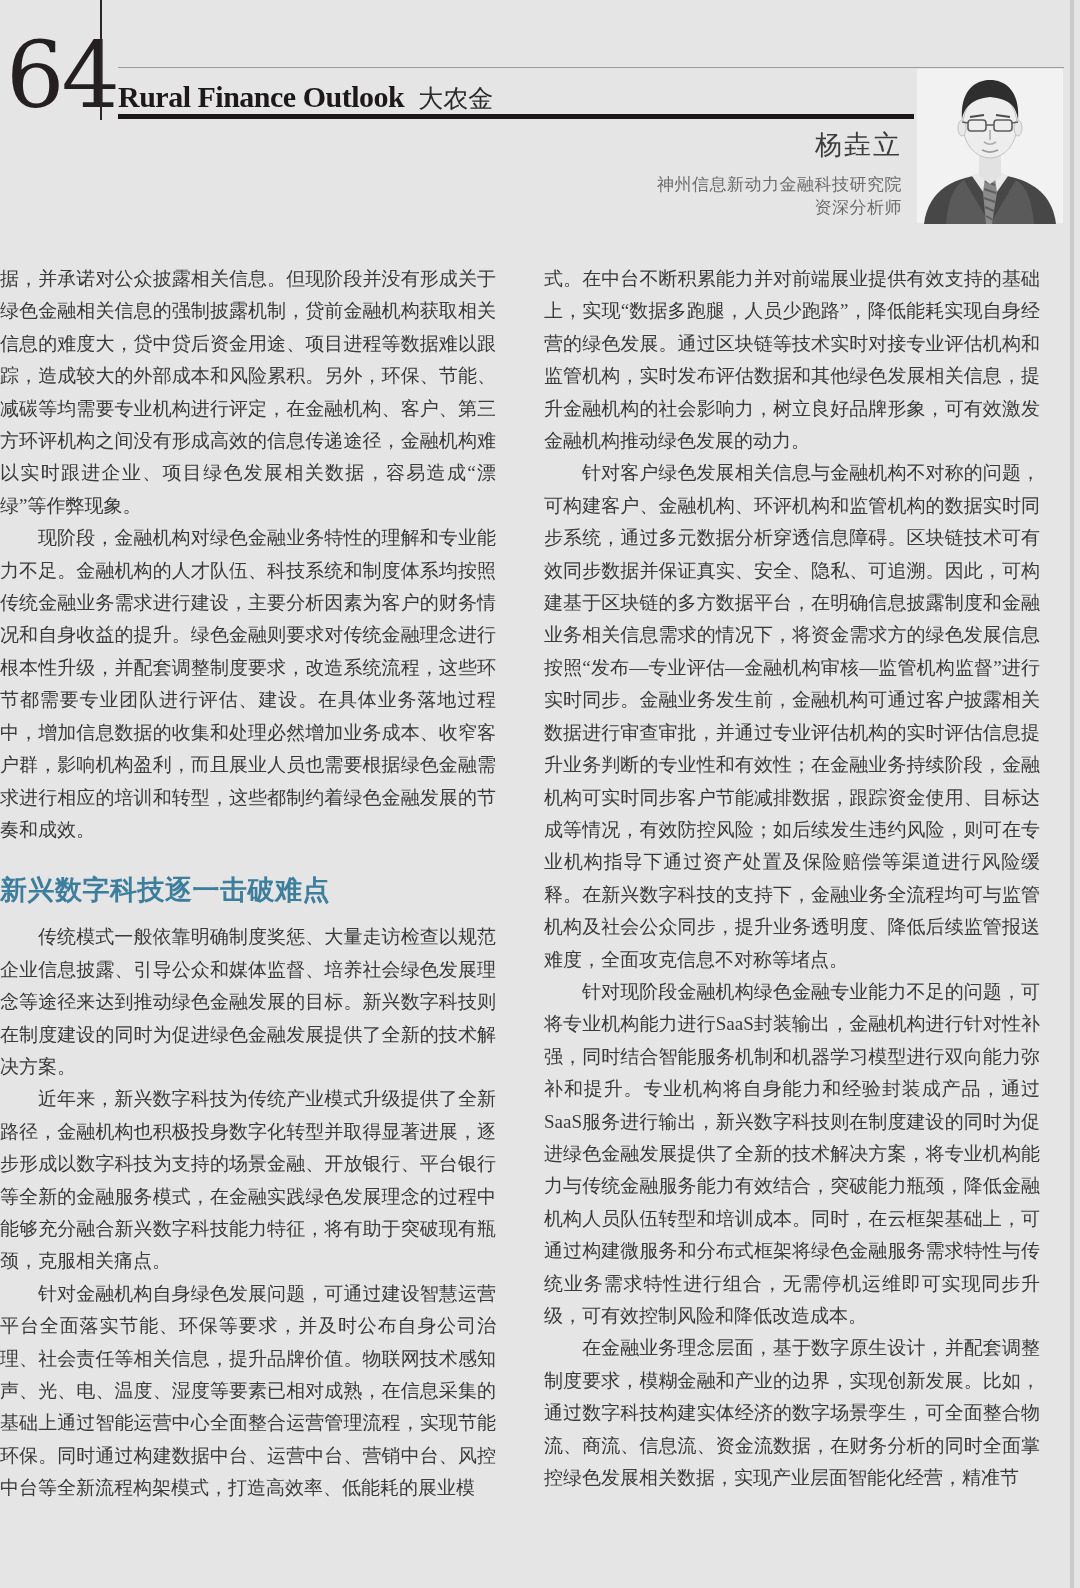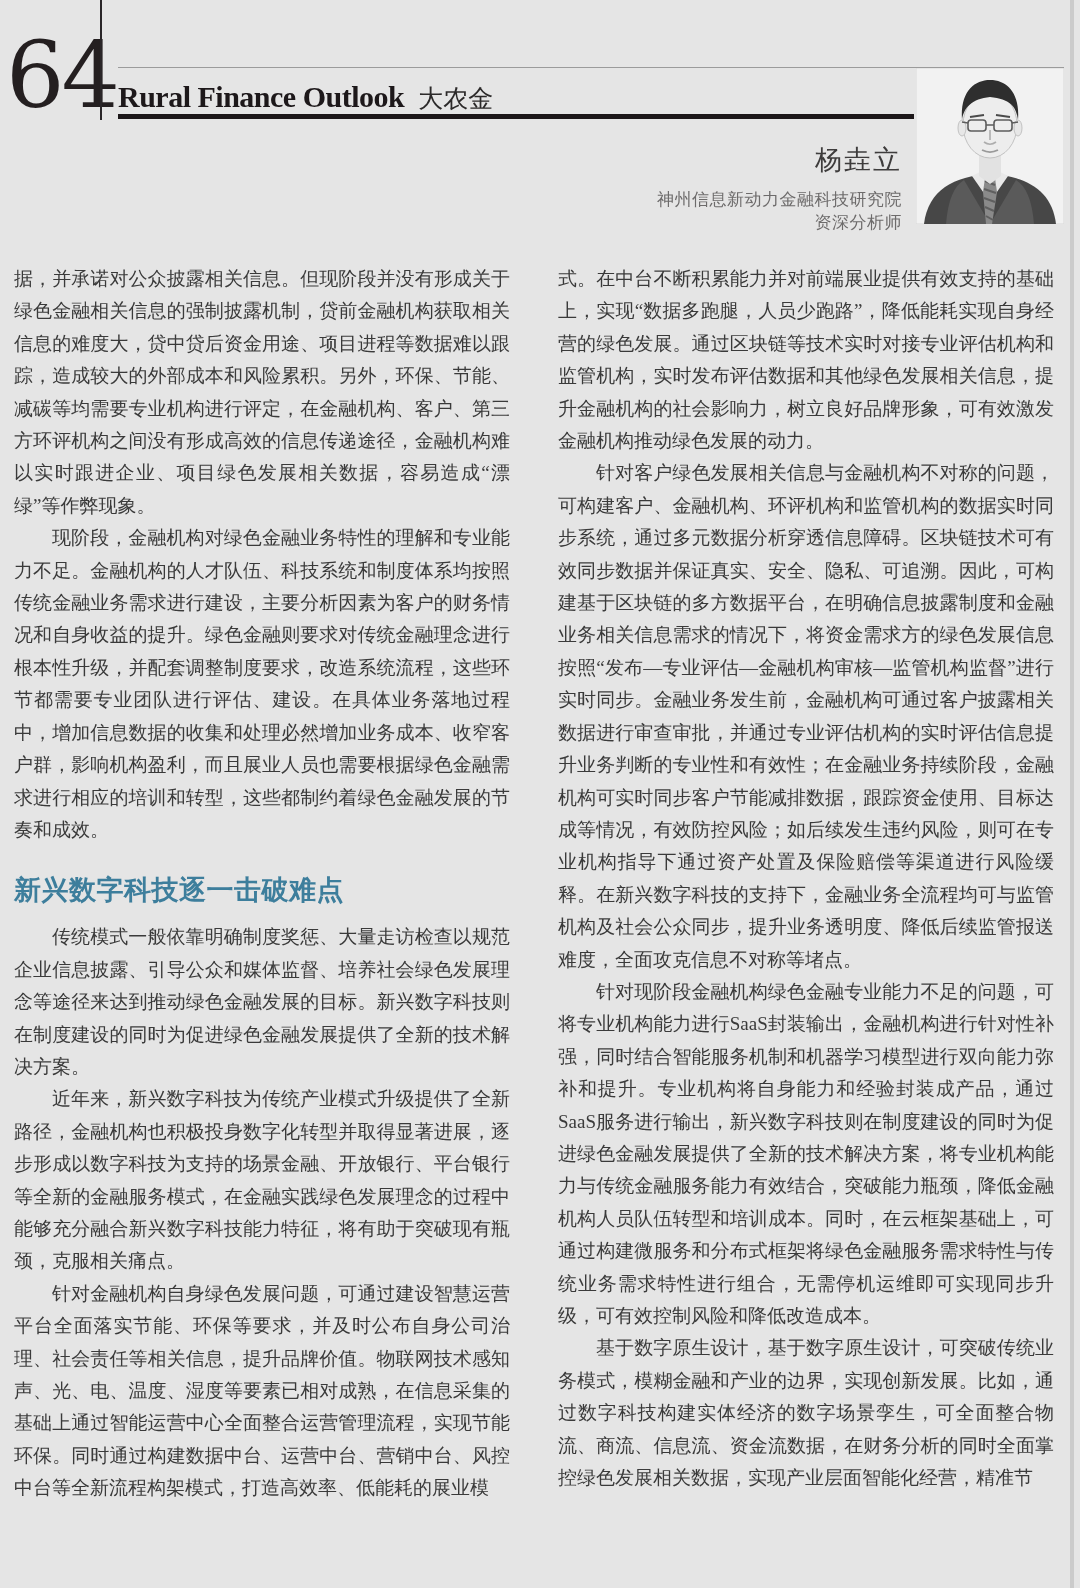--- a/index.html
+++ b/index.html
@@ -17,31 +17,31 @@
   }
   .vrule { position:absolute; left:100px; top:0; width:2px; height:120px; background:#2a2628; }
   .rule-thin  { position:absolute; left:118px; top:67px;  width:946px; height:1px; background:#9b9b9b; }
   .rule-thick { position:absolute; left:118px; top:114px; width:796px; height:5px; background:#1c1719; }
 
   .masthead { position:absolute; left:118px; top:68px; white-space:nowrap; font-family:Liberation Serif, serif;margin-top:12px; }
   .masthead .en { font-weight:bold; font-size:30px; color:#1d181a; letter-spacing:-0.5px; }
   .masthead .cn { font-size:25px; color:#2c2a2a; margin-left:10px; font-weight:normal; }
 
   .author-block { position:absolute; right:178px; top:127px; text-align:right; font-family:"Liberation Sans",sans-serif; }
-  .author-name  { font-size:27px; color:#3e3c3c; letter-spacing:2px;margin-top:15px; }
+  .author-name  { font-size:27px; color:#3e3c3c; letter-spacing:2px; }
   .author-affil { font-size:17px; color:#6d6b6b; margin-top:10px; letter-spacing:0.5px; }
   .author-title { font-size:17px; color:#6d6b6b; letter-spacing:0.5px; }
 
   .photo-frame { position:absolute; left:916px; top:68px; width:148px; height:156px; background:#f3f3f3; }
   .photo-frame svg { display:block; }
 
   .right-strip { position:absolute; left:1070px; top:0; width:4px; height:1588px; background:#cbcbcb; }
 
   
-  .columns { position:absolute; left:14px; top:263px; width:1040px; display:flex; gap:48px; }
+  .columns { position:absolute; left:0; top:263px; width:1040px; display:flex; gap:48px; }
   .col { width:496px; }
   .col p {
     margin:0; font-size:19px; line-height:32.4px; color:#3a3a3a;
     text-align:justify; text-justify:inter-ideograph;
   }
   .col p.indent { text-indent:2em; }
   .col h2 {
     margin:26px 0 13px 0; font-family:"Liberation Sans",sans-serif;
     font-size:27px; font-weight:bold; color:#3d7e9c; letter-spacing:0.5px;
   }
@@ -107,18 +107,18 @@
       <p class="indent">现阶段，金融机构对绿色金融业务特性的理解和专业能力不足。金融机构的人才队伍、科技系统和制度体系均按照传统金融业务需求进行建设，主要分析因素为客户的财务情况和自身收益的提升。绿色金融则要求对传统金融理念进行根本性升级，并配套调整制度要求，改造系统流程，这些环节都需要专业团队进行评估、建设。在具体业务落地过程中，增加信息数据的收集和处理必然增加业务成本、收窄客户群，影响机构盈利，而且展业人员也需要根据绿色金融需求进行相应的培训和转型，这些都制约着绿色金融发展的节奏和成效。</p>
       <h2>新兴数字科技逐一击破难点</h2>
       <p class="indent">传统模式一般依靠明确制度奖惩、大量走访检查以规范企业信息披露、引导公众和媒体监督、培养社会绿色发展理念等途径来达到推动绿色金融发展的目标。新兴数字科技则在制度建设的同时为促进绿色金融发展提供了全新的技术解决方案。</p>
       <p class="indent">近年来，新兴数字科技为传统产业模式升级提供了全新路径，金融机构也积极投身数字化转型并取得显著进展，逐步形成以数字科技为支持的场景金融、开放银行、平台银行等全新的金融服务模式，在金融实践绿色发展理念的过程中能够充分融合新兴数字科技能力特征，将有助于突破现有瓶颈，克服相关痛点。</p>
       <p class="indent">针对金融机构自身绿色发展问题，可通过建设智慧运营平台全面落实节能、环保等要求，并及时公布自身公司治理、社会责任等相关信息，提升品牌价值。物联网技术感知声、光、电、温度、湿度等要素已相对成熟，在信息采集的基础上通过智能运营中心全面整合运营管理流程，实现节能环保。同时通过构建数据中台、运营中台、营销中台、风控中台等全新流程构架模式，打造高效率、低能耗的展业模</p>
     </div>
     <div class="col">
       <p>式。在中台不断积累能力并对前端展业提供有效支持的基础上，实现“数据多跑腿，人员少跑路”，降低能耗实现自身经营的绿色发展。通过区块链等技术实时对接专业评估机构和监管机构，实时发布评估数据和其他绿色发展相关信息，提升金融机构的社会影响力，树立良好品牌形象，可有效激发金融机构推动绿色发展的动力。</p>
       <p class="indent">针对客户绿色发展相关信息与金融机构不对称的问题，可构建客户、金融机构、环评机构和监管机构的数据实时同步系统，通过多元数据分析穿透信息障碍。区块链技术可有效同步数据并保证真实、安全、隐私、可追溯。因此，可构建基于区块链的多方数据平台，在明确信息披露制度和金融业务相关信息需求的情况下，将资金需求方的绿色发展信息按照“发布—专业评估—金融机构审核—监管机构监督”进行实时同步。金融业务发生前，金融机构可通过客户披露相关数据进行审查审批，并通过专业评估机构的实时评估信息提升业务判断的专业性和有效性；在金融业务持续阶段，金融机构可实时同步客户节能减排数据，跟踪资金使用、目标达成等情况，有效防控风险；如后续发生违约风险，则可在专业机构指导下通过资产处置及保险赔偿等渠道进行风险缓释。在新兴数字科技的支持下，金融业务全流程均可与监管机构及社会公众同步，提升业务透明度、降低后续监管报送难度，全面攻克信息不对称等堵点。</p>
       <p class="indent">针对现阶段金融机构绿色金融专业能力不足的问题，可将专业机构能力进行SaaS封装输出，金融机构进行针对性补强，同时结合智能服务机制和机器学习模型进行双向能力弥补和提升。专业机构将自身能力和经验封装成产品，通过SaaS服务进行输出，新兴数字科技则在制度建设的同时为促进绿色金融发展提供了全新的技术解决方案，将专业机构能力与传统金融服务能力有效结合，突破能力瓶颈，降低金融机构人员队伍转型和培训成本。同时，在云框架基础上，可通过构建微服务和分布式框架将绿色金融服务需求特性与传统业务需求特性进行组合，无需停机运维即可实现同步升级，可有效控制风险和降低改造成本。</p>
-      <p class="indent">基于数字原生设计，基于数字原生设计，可突破传统业务模式，模糊金融和产业的边界，实现创新发展。比如，通过数字科技构建实体经济的数字场景孪生，可全面整合物流、商流、信息流、资金流数据，在财务分析的同时全面掌控绿色发展相关数据，实现产业层面智能化经营，精准节</p>
+      <p class="indent">在金融业务理念层面，基于数字原生设计，并配套调整制度要求，模糊金融和产业的边界，实现创新发展。比如，通过数字科技构建实体经济的数字场景孪生，可全面整合物流、商流、信息流、资金流数据，在财务分析的同时全面掌控绿色发展相关数据，实现产业层面智能化经营，精准节</p>
     </div>
   </div>
 
   <div class="right-strip"></div>
 </div>
 
 </body></html>

